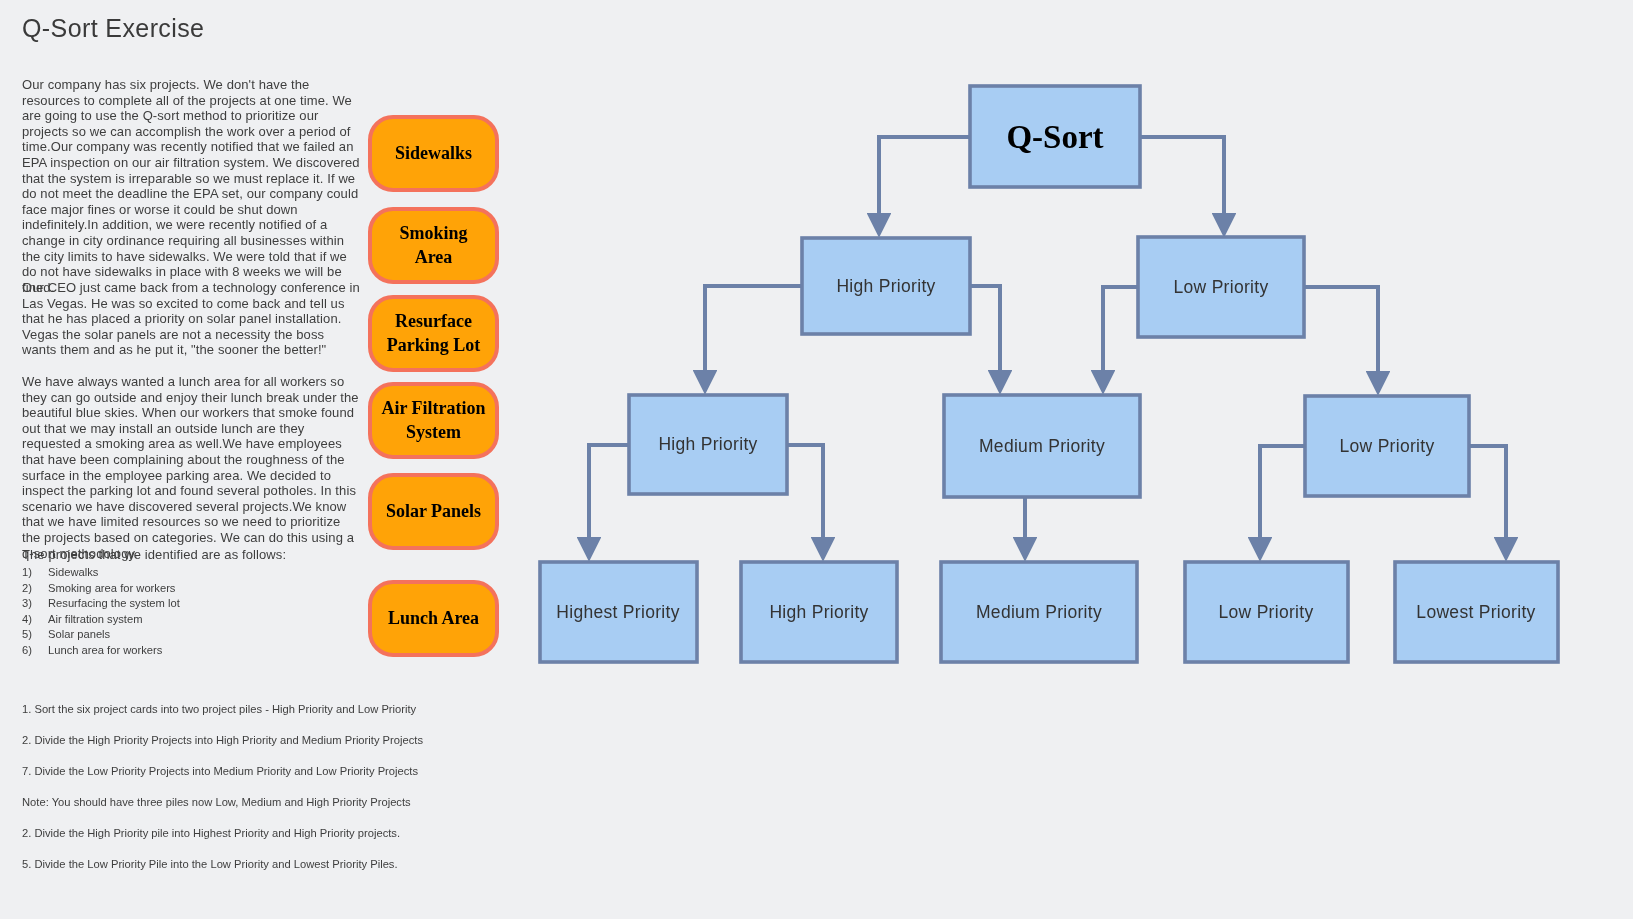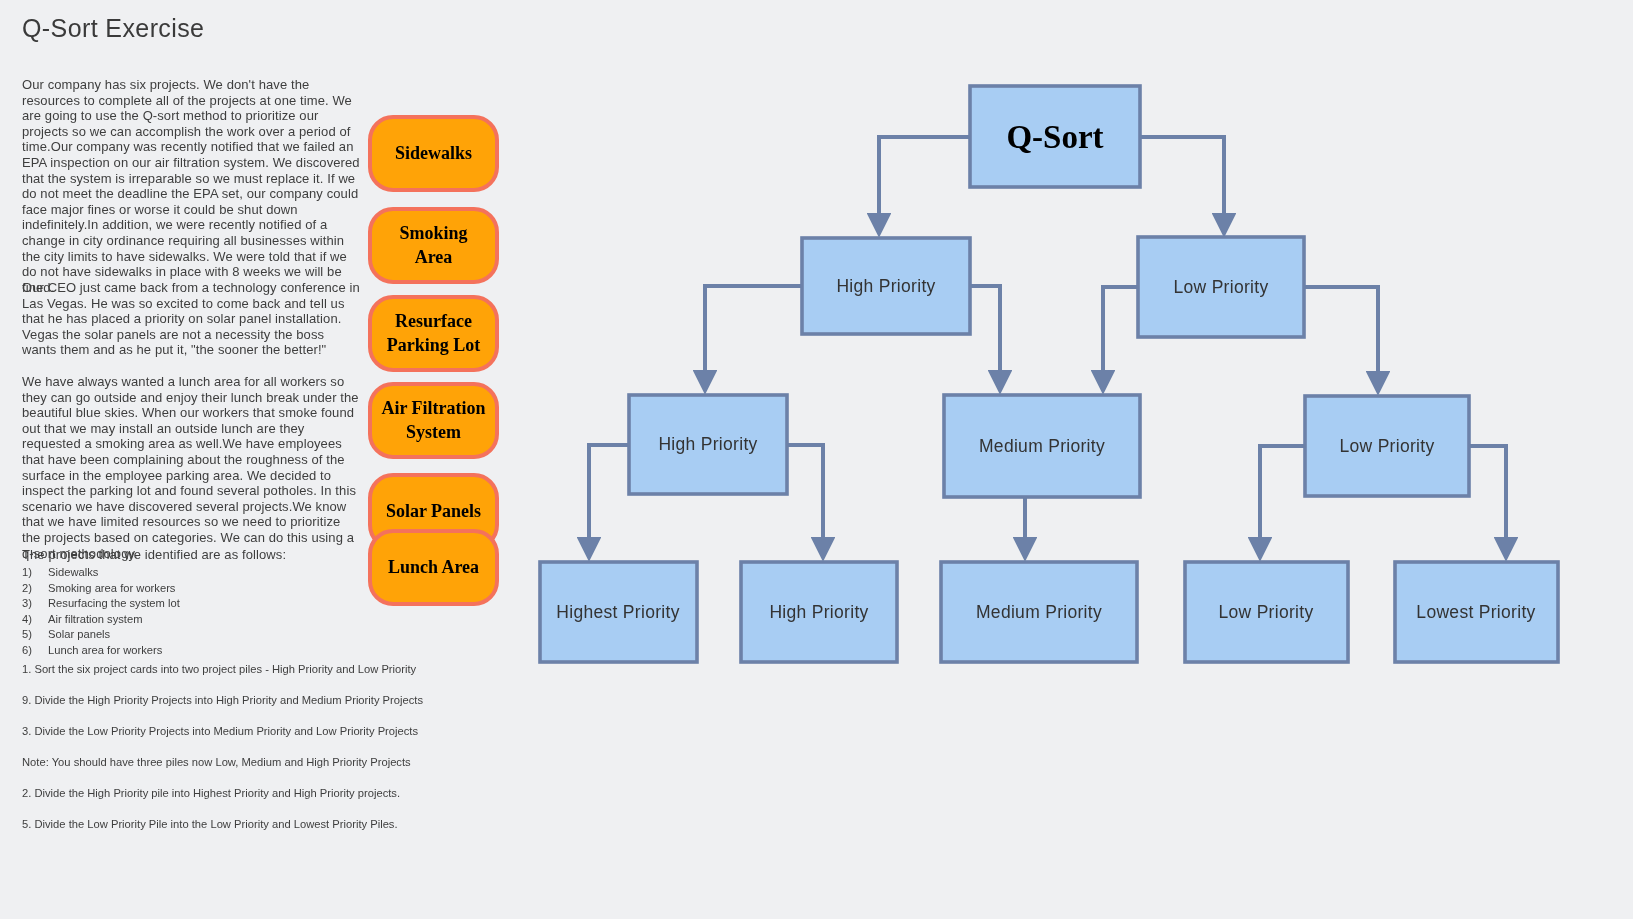--- a/index.html
+++ b/index.html
@@ -47,21 +47,21 @@
     width: 338px;
     font-size: 11.2px;
     line-height: 15.6px;
     color: #3E3E3E;
   }
   .project-row { position: relative; padding-left: 26px; }
   .project-num { position: absolute; left: 0; top: 0; }
   .instructions {
     position: absolute;
     left: 22px;
-    top: 662px;
+    top: 702px;
     width: 560px;
     font-size: 11.2px;
     line-height: 15.6px;
     color: #3E3E3E;
   }
   .instruction-line { margin: 0 0 15.4px 0; white-space: nowrap; }
 
   
   .project-card {
     position: absolute;
@@ -131,33 +131,33 @@
     <div class="project-row"><span class="project-num">1)</span><span>Sidewalks</span></div>
     <div class="project-row"><span class="project-num">2)</span><span>Smoking area for workers</span></div>
     <div class="project-row"><span class="project-num">3)</span><span>Resurfacing the system lot</span></div>
     <div class="project-row"><span class="project-num">4)</span><span>Air filtration system</span></div>
     <div class="project-row"><span class="project-num">5)</span><span>Solar panels</span></div>
     <div class="project-row"><span class="project-num">6)</span><span>Lunch area for workers</span></div>
   </div>
 
   <div class="instructions">
     <p class="instruction-line">1. Sort the six project cards into two project piles - High Priority and Low Priority</p>
-    <p class="instruction-line">9. Divide the High Priority Projects into High Priority and Medium Priority Projects</p>
-    <p class="instruction-line">3. Divide the Low Priority Projects into Medium Priority and Low Priority Projects</p>
+    <p class="instruction-line">2. Divide the High Priority Projects into High Priority and Medium Priority Projects</p>
+    <p class="instruction-line">7. Divide the Low Priority Projects into Medium Priority and Low Priority Projects</p>
     <p class="instruction-line">Note: You should have three piles now Low, Medium and High Priority Projects</p>
     <p class="instruction-line">2. Divide the High Priority pile into Highest Priority and High Priority projects.</p>
     <p class="instruction-line">5. Divide the Low Priority Pile into the Low Priority and Lowest Priority Piles.</p>
   </div>
 
   <div class="project-card" style="top:115px">Sidewalks</div>
   <div class="project-card" style="top:295px">Resurface Parking Lot</div>
   <div class="project-card" style="top:207px">Smoking Area</div>
   <div class="project-card" style="top:382px">Air Filtration System</div>
   <div class="project-card" style="top:473px">Solar Panels</div>
-  <div class="project-card" style="top:529px">Lunch Area</div>
+  <div class="project-card" style="top:580px">Lunch Area</div>
 
   <svg class="diagram-svg" width="1633" height="919" viewBox="0 0 1633 919">
     <defs>
       <marker id="arrow" viewBox="0 0 10 10" refX="8.5" refY="5" markerWidth="6.2" markerHeight="6.2" orient="auto-start-reverse" markerUnits="strokeWidth">
         <path d="M 0 0 L 10 5 L 0 10 z" fill="#6C81A8"></path>
       </marker>
     </defs>
 
     <path class="edge" d="M 970 137 L 879 137 L 879 234" marker-end="url(#arrow)"></path>
     <path class="edge" d="M 1140 137 L 1224 137 L 1224 234" marker-end="url(#arrow)"></path>

